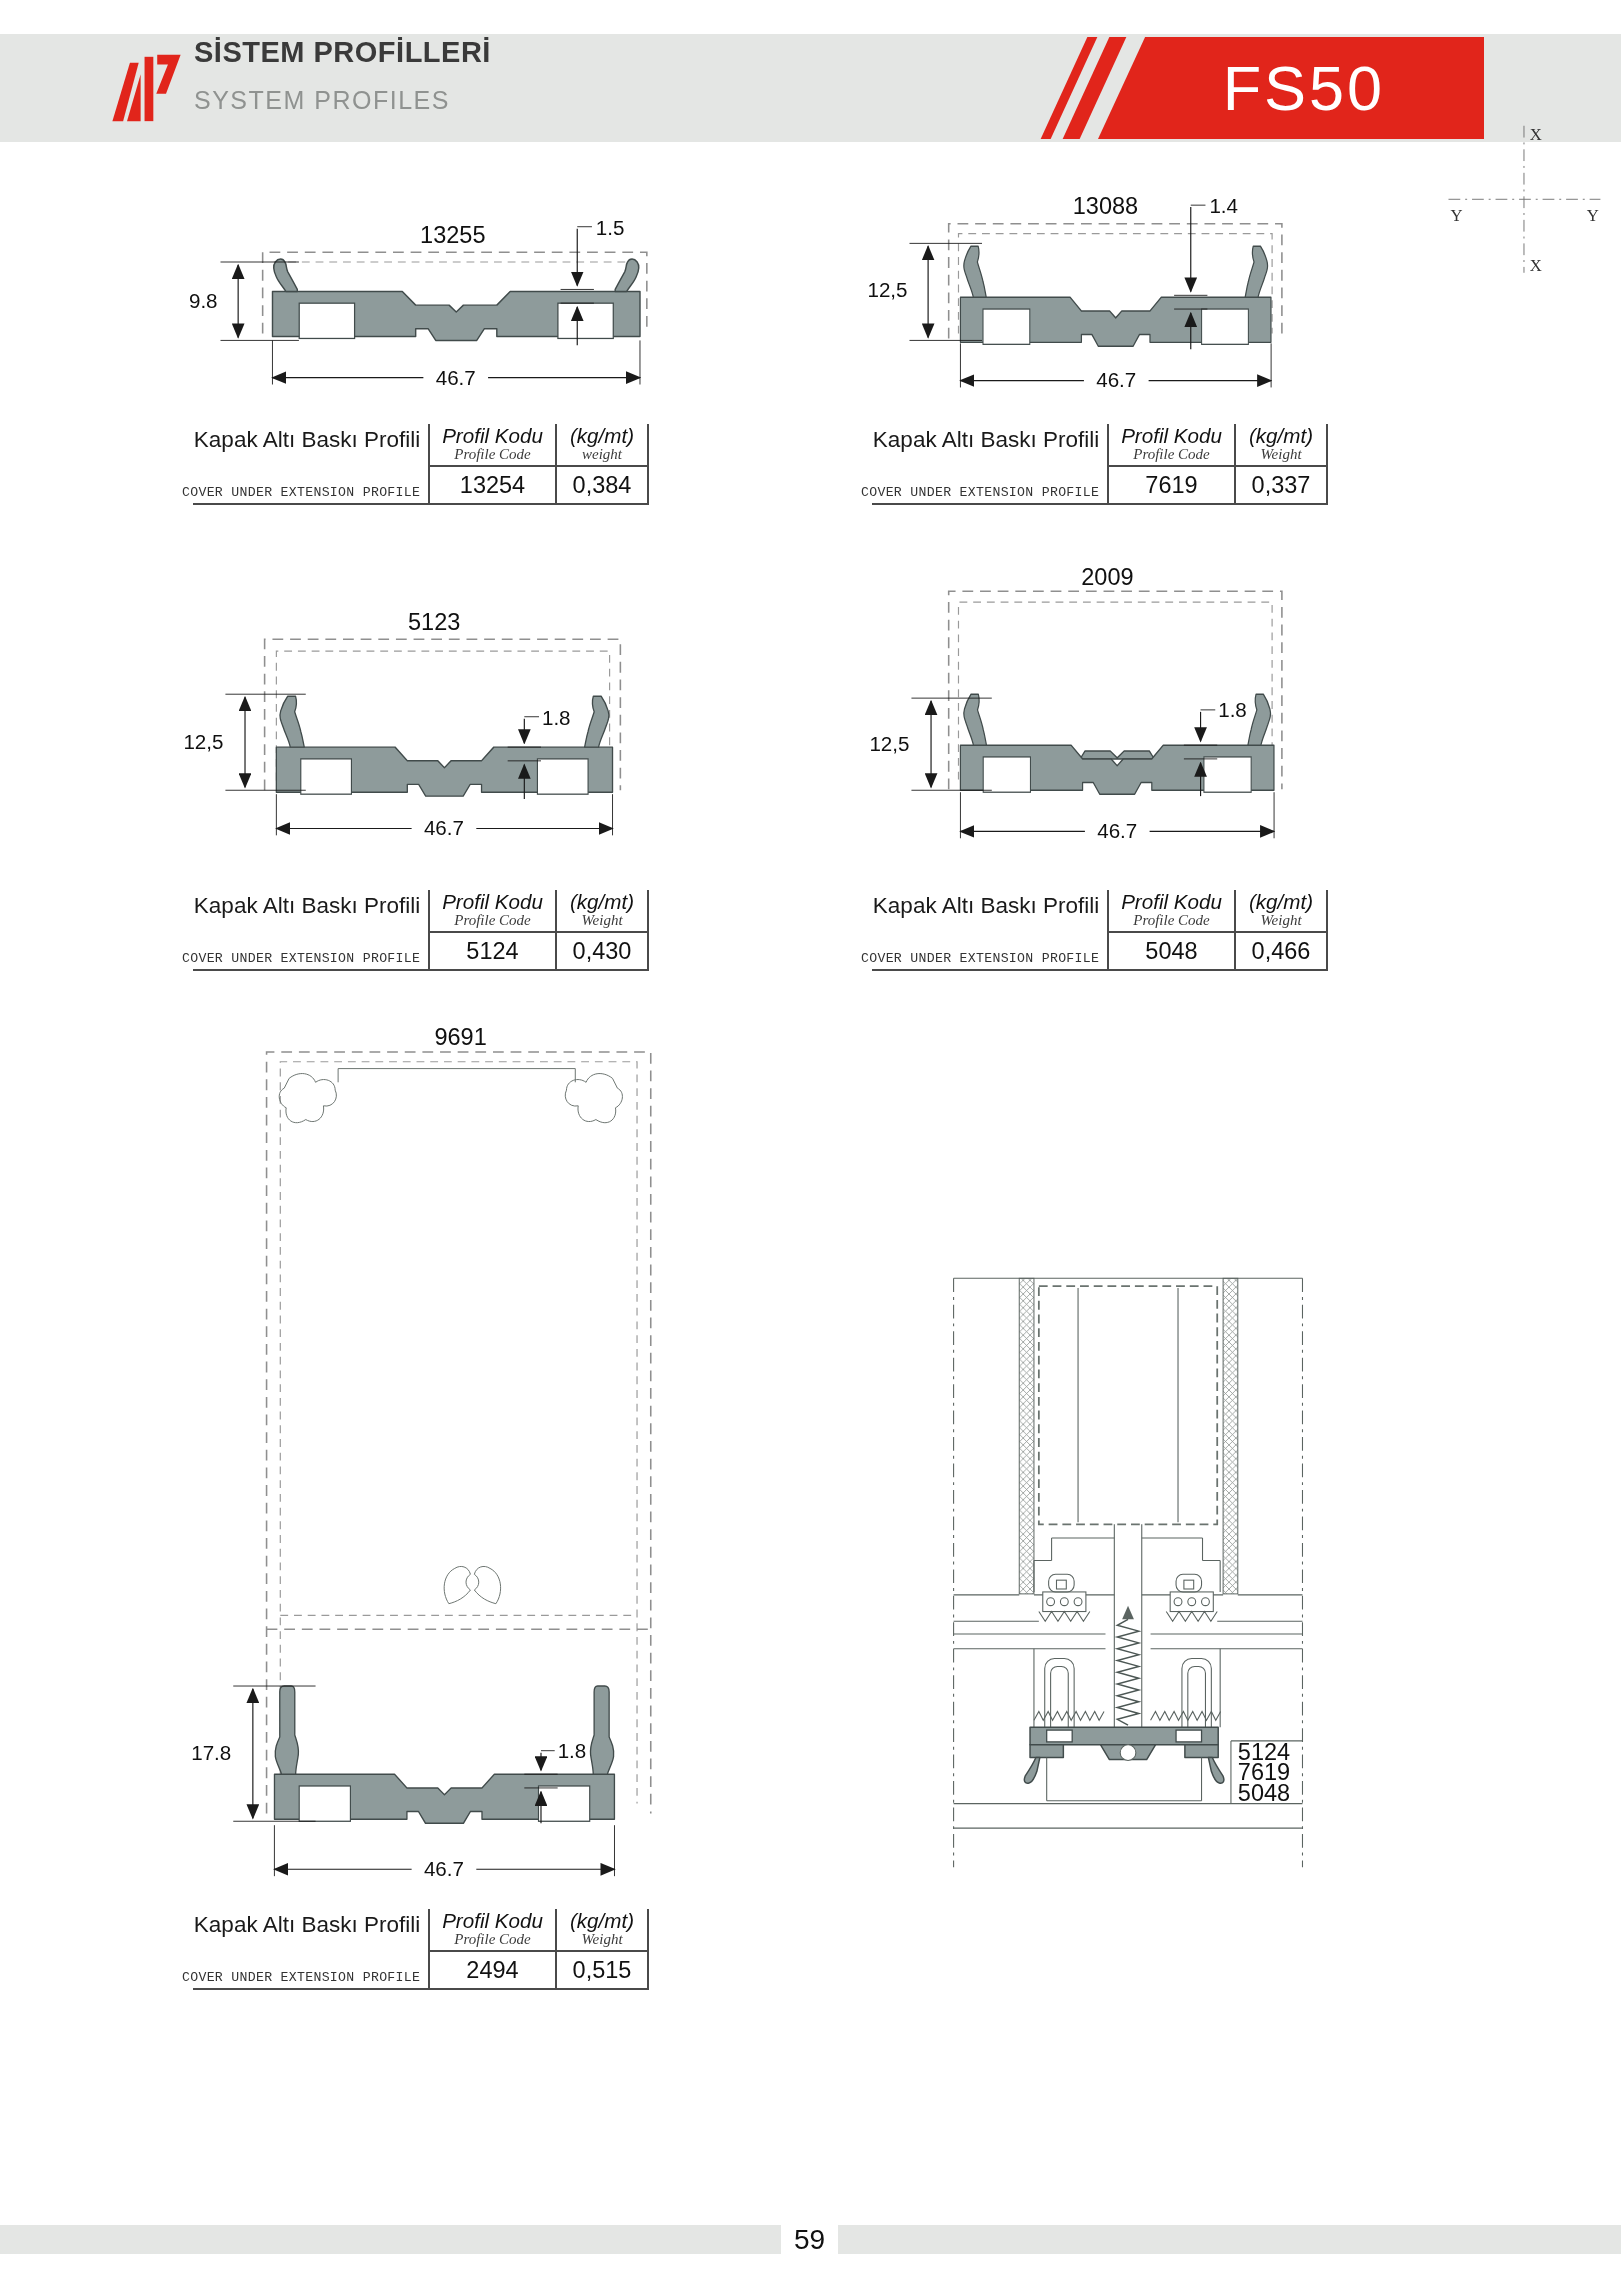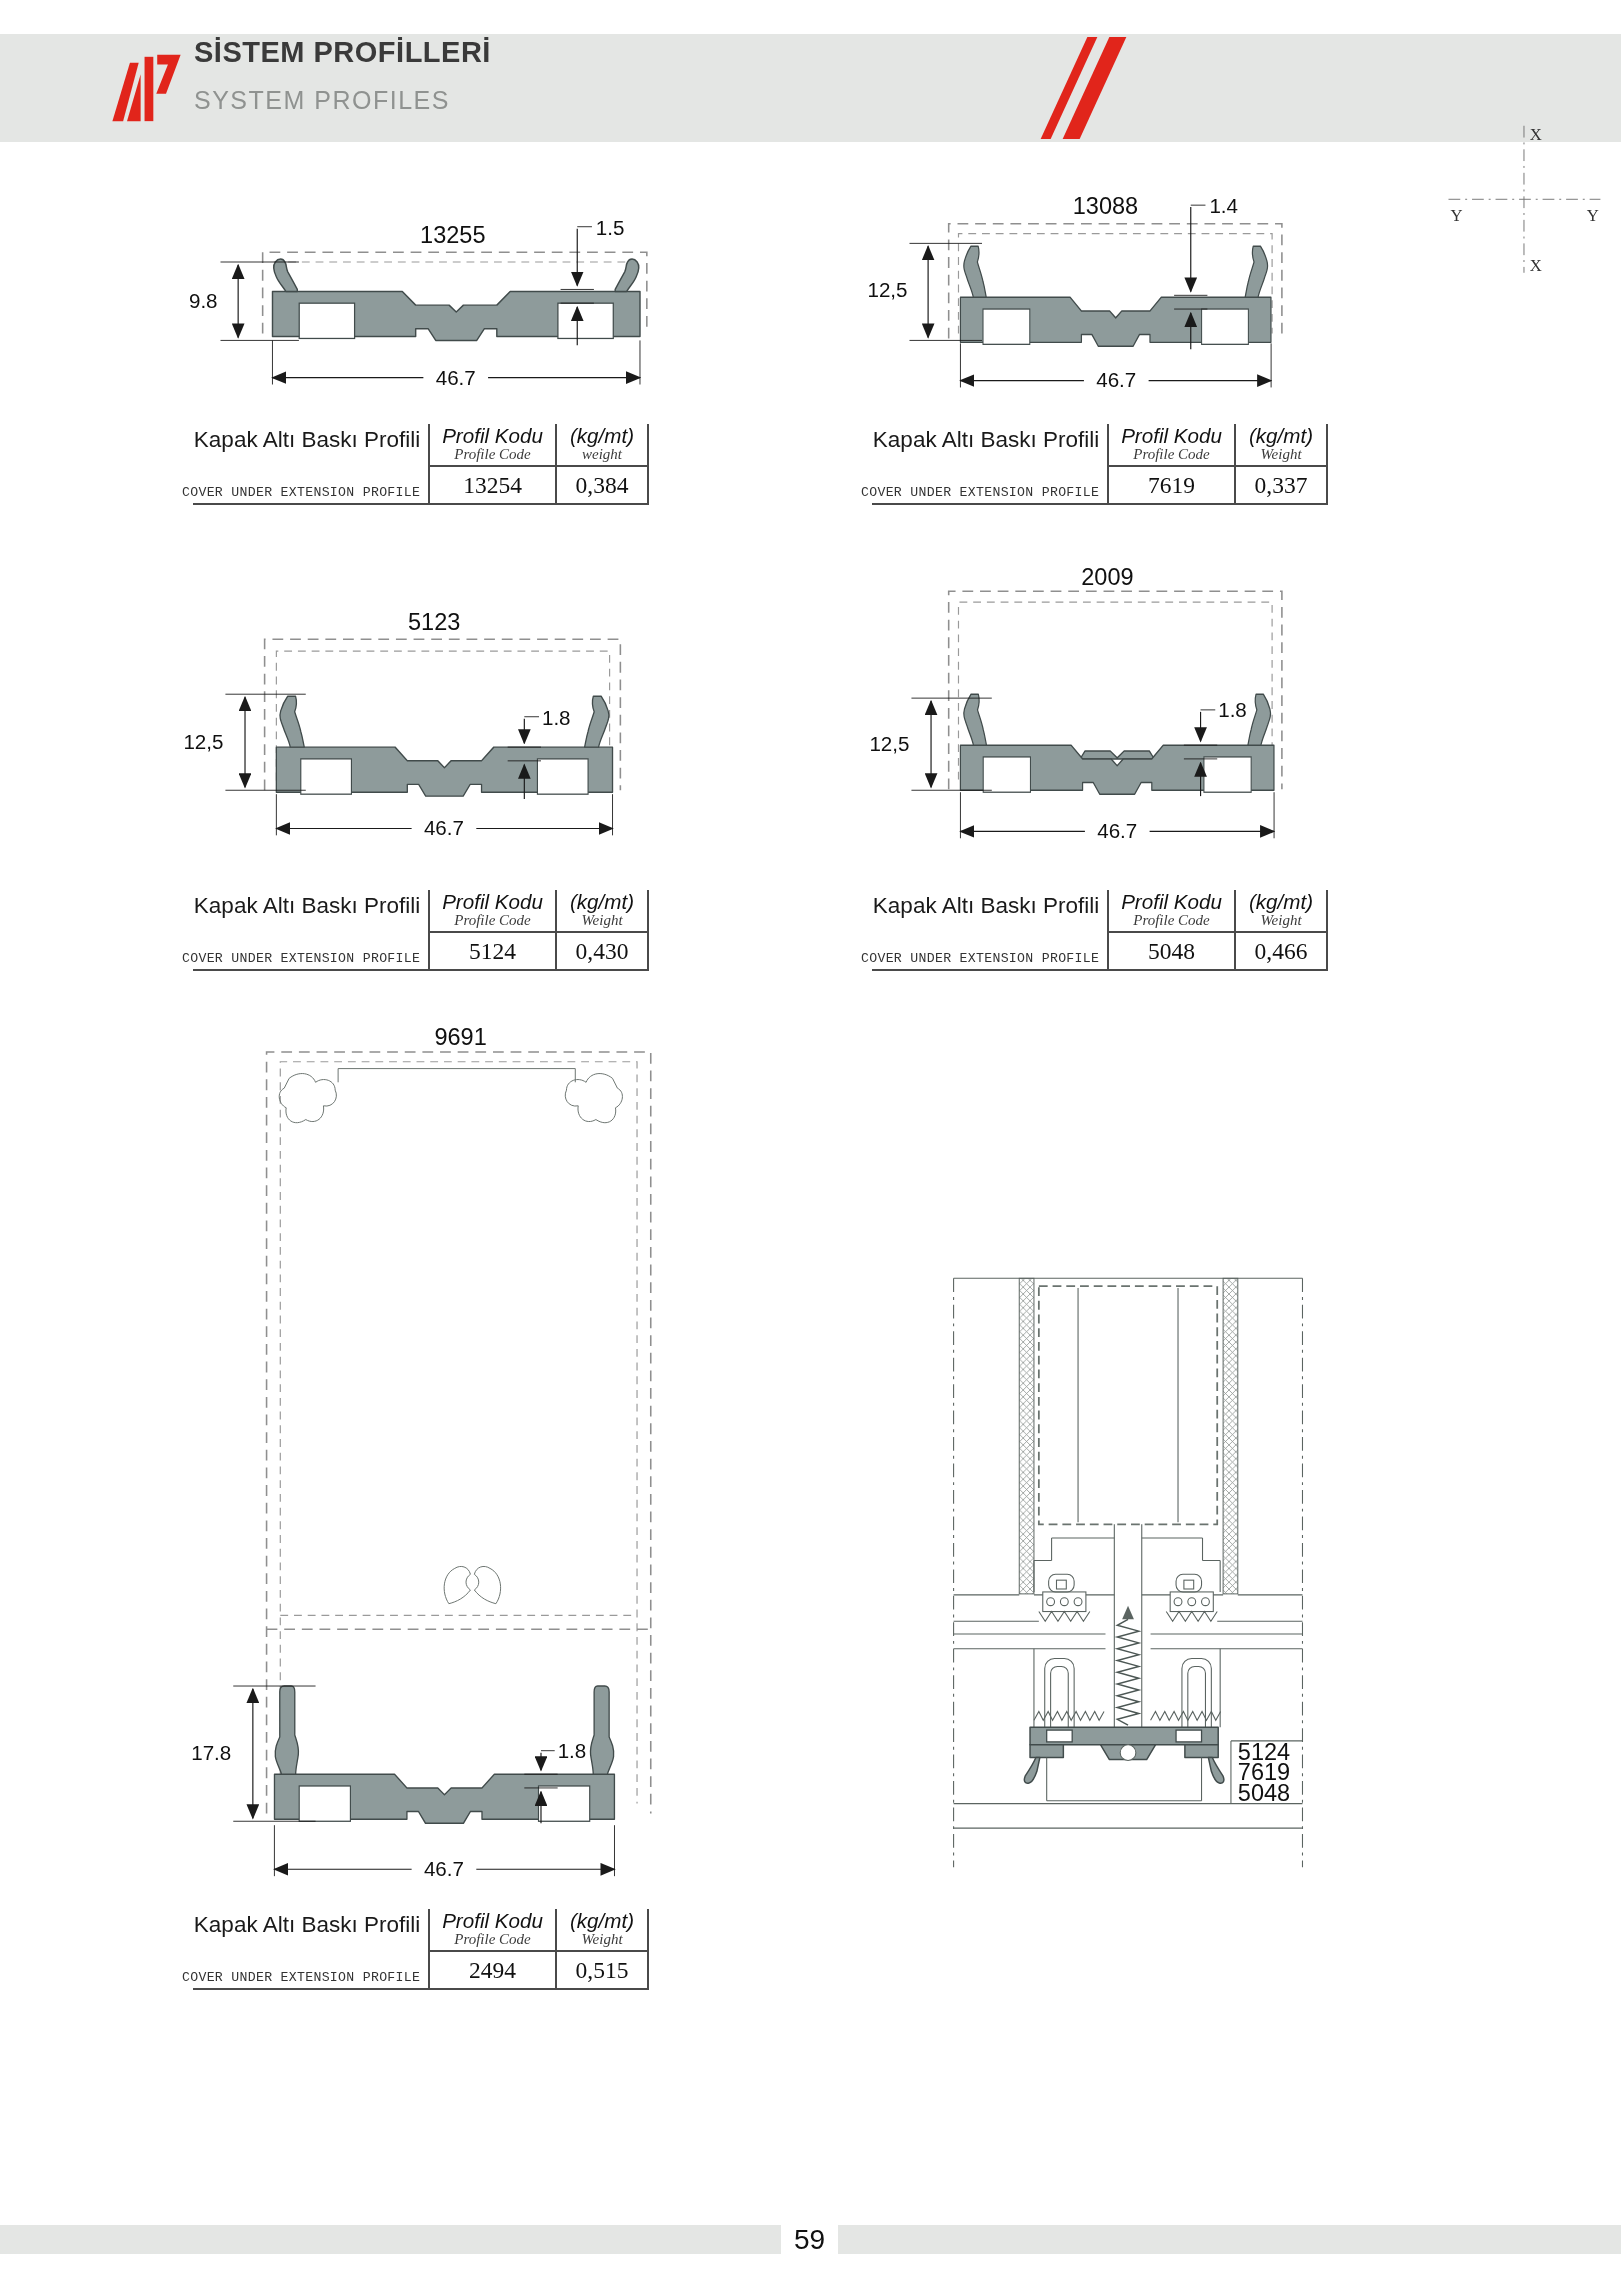--- a/index.html
+++ b/index.html
@@ -21,21 +21,21 @@
   .ptable{position:absolute;display:flex;border-bottom:2.9px solid #4a4a4a;background:transparent;}
   .pt-l{width:235px;display:flex;flex-direction:column;justify-content:center;align-items:flex-end;
         padding-right:7.8px;box-sizing:border-box;gap:29px;}
   .pt-tr{font-size:22.5px;color:#1a1a1a;line-height:25.5px;white-space:nowrap;}
   .pt-en{font-family:Liberation Mono, monospace;font-size:13.2px;color:#333;letter-spacing:0.3px;margin-top:2.9px;white-space:nowrap;}
   .pt-c{width:125px;border-left:2px solid #4a4a4a;display:flex;flex-direction:column;}
   .pt-c.w{width:90px;border-right:2px solid #4a4a4a;}
   .pt-h{height:41px;border-bottom:2px solid #4a4a4a;display:flex;flex-direction:column;align-items:center;justify-content:center;font-style:italic;}
   .h1{font-size:20.6px;color:#111;line-height:20.6px;white-space:nowrap;}
   .h2{font-family:"Liberation Serif",serif;font-size:15px;color:#3a3a3a;line-height:15.7px;white-space:nowrap;}
-  .pt-v{height:36px;display:flex;align-items:center;justify-content:center;font-size:23.5px;color:#111;font-family:Liberation Serif, serif;}
+  .pt-v{height:36px;display:flex;align-items:center;justify-content:center;font-size:23.5px;color:#111;}
   
   .fband{position:absolute;left:0;top:2225px;width:1621px;height:29px;background:#e4e6e4;}
   .fgap{position:absolute;left:781px;top:2225px;width:57px;height:29px;background:#fff;
         display:flex;align-items:center;justify-content:center;}
   .fnum{font-size:28px;font-weight:normal;color:#111;}
   
   .art{position:absolute;left:0;top:0;}
   .dl{stroke:#1a1a1a;stroke-width:1.2;fill:none;}
   .ext{stroke:#1a1a1a;stroke-width:0.9;fill:none;}
   .dsh{stroke:#8f8f8f;stroke-width:1.6;fill:none;stroke-dasharray:11 7;}
@@ -70,20 +70,23 @@
   <svg class="logo" width="73" height="78" viewBox="0 0 74 80">
     <path d="M2,74 L20,14 L29,14 L13,74 Z" fill="#e1251b"></path>
     <path d="M17,74 L31,26 L31,74 Z" fill="#e1251b"></path>
     <rect x="35" y="8" width="9" height="66" fill="#e1251b"></rect>
     <path d="M48,6 L72,6 L57,46 L47,46 L59,16 L48,16 Z" fill="#e1251b"></path>
   </svg>
   <div class="htitle">SİSTEM PROFİLLERİ</div>
   <div class="hsub">SYSTEM PROFILES</div>
   <div class="stripe st1"></div>
   <div class="stripe st2"></div>
+  <div class="fsbox">
+    <span>FS50</span>
+  </div>
 
   <svg class="art" width="1621" height="2293" viewBox="0 0 1654 2339">
 
     <g transform="translate(1478,128)">
       <path class="axl" d="M77,0 V150"></path>
       <path class="axl" d="M0,75 H155"></path>
       <text class="axt" x="83" y="14">X</text>
       <text class="axt" x="2" y="97">Y</text>
       <text class="axt" x="141" y="97">Y</text>
       <text class="axt" x="83" y="148">X</text>

